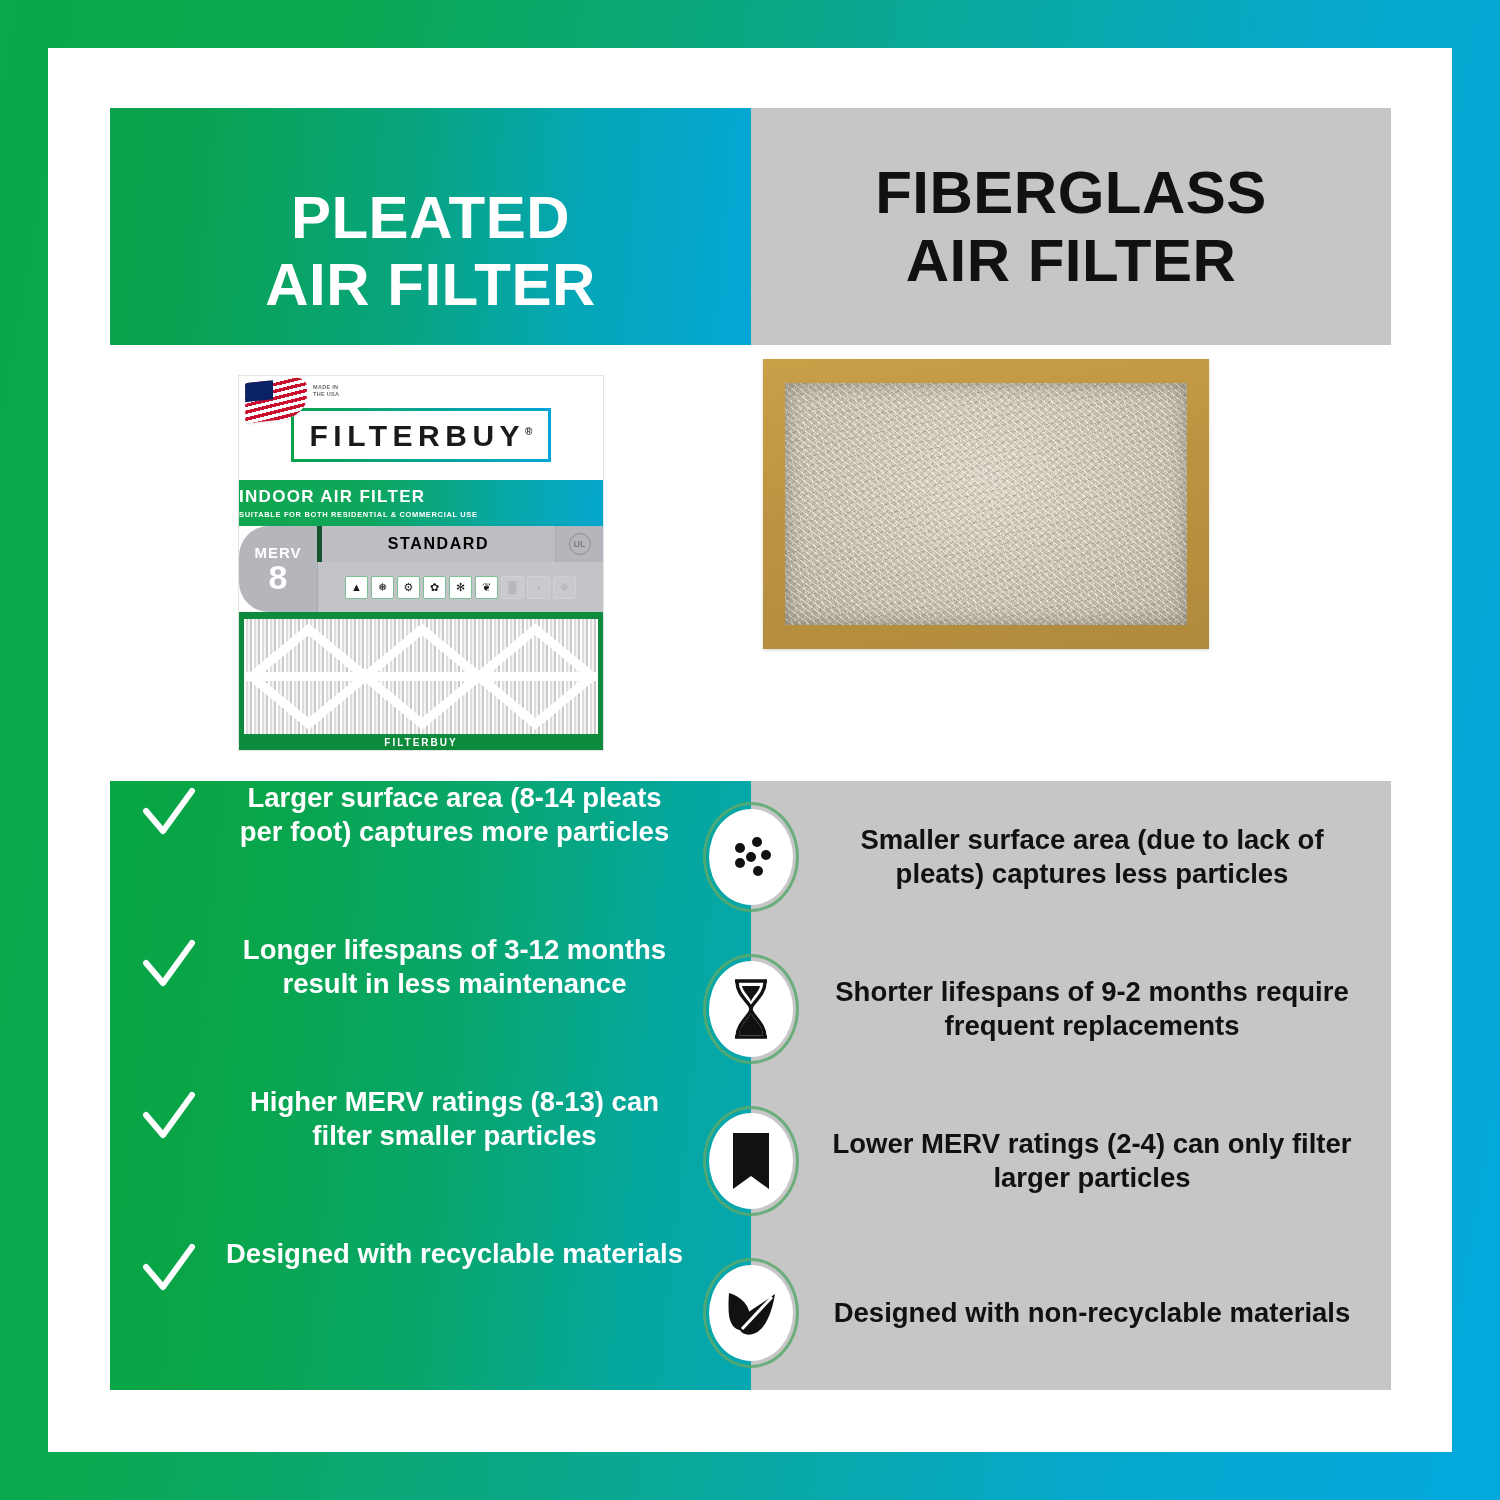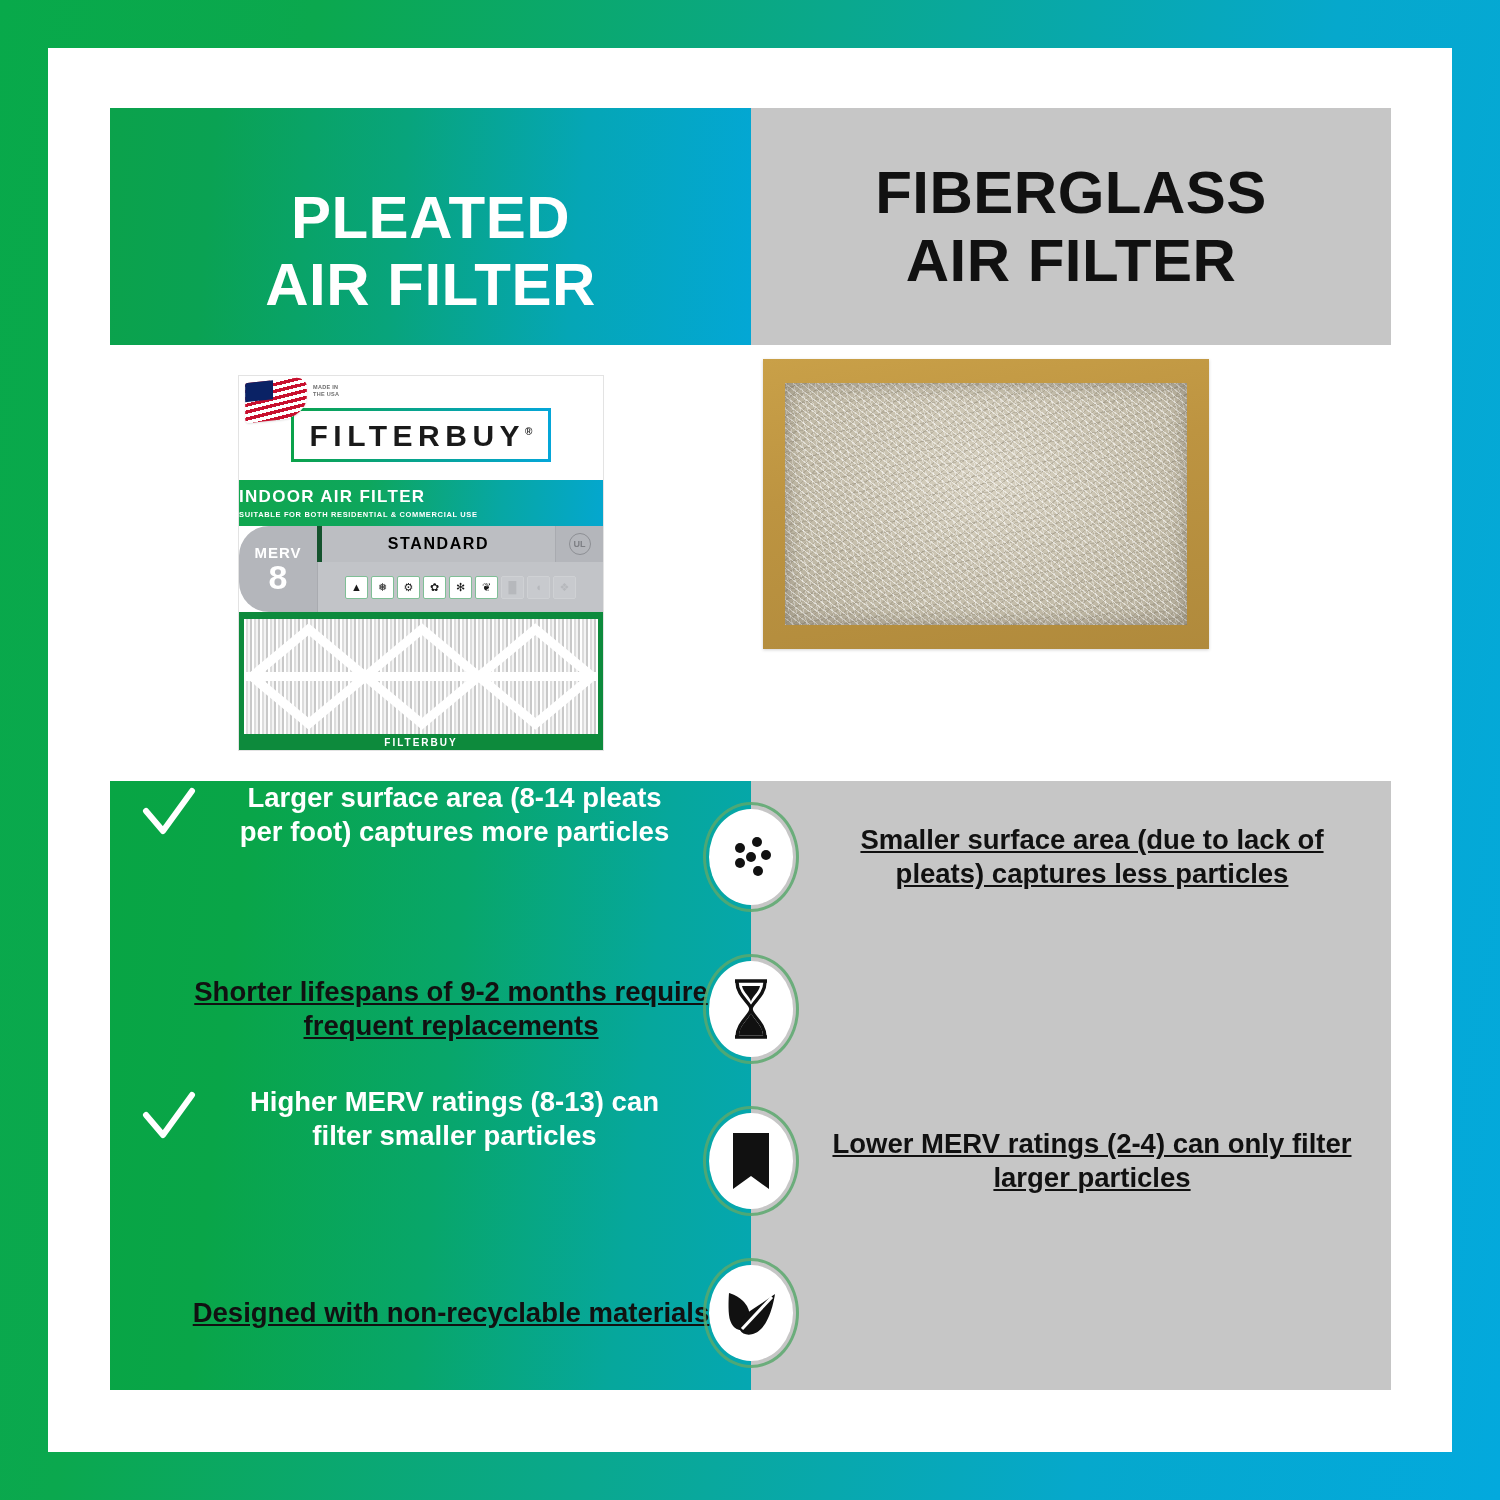--- a/index.html
+++ b/index.html
@@ -238,21 +238,21 @@
     flex: 1;
     font-size: 27.5px; font-weight: 700; line-height: 1.22;
     text-align: center;
   }
   .cell-left .cell-text { color: #ffffff; }
   .cell-right {
     width: 640px; height: 152px;
     display: flex; align-items: center;
     padding: 0 28px 0 70px;
   }
-  .cell-right .cell-text { color: #111111; text-decoration: underline; }
+  .cell-right .cell-text { color: #111111; }
   .row-icon {
     position: absolute; left: 641px; top: 50%;
     transform: translate(-50%, -50%);
     width: 96px; height: 110px;
     display: flex; align-items: center; justify-content: center;
     z-index: 4;
   }
   .row-icon .ring {
     position: absolute; inset: 0;
     border-radius: 50%;
@@ -380,20 +380,26 @@
               <circle cx="31" cy="31" r="5"></circle>
               <circle cx="46" cy="29" r="5"></circle>
               <circle cx="20" cy="37" r="5"></circle>
               <circle cx="38" cy="45" r="5"></circle>
             </g>
           </svg>
         </div>
       </div>
 
       <div class="row" style="top:152px">
+        <div class="cell-left">
+          <svg class="check" viewBox="0 0 62 62">
+            <path d="M8 30 L25 50 L54 10" fill="none" stroke="#ffffff" stroke-width="6" stroke-linecap="round" stroke-linejoin="round"></path>
+          </svg>
+          <div class="cell-text">Longer lifespans of 3-12 months result in less maintenance</div>
+        </div>
         <div class="cell-right">
           <div class="cell-text">Shorter lifespans of 9-2 months require frequent replacements</div>
         </div>
         <div class="row-icon">
           <div class="ring"></div>
           <div class="disc"></div>
           <svg width="58" height="66" viewBox="0 0 58 66">
             <g stroke="#111111" stroke-width="3.4" fill="none" stroke-linejoin="round">
               <path d="M13 5 H45 M13 61 H45"></path>
               <path d="M15 6 C15 20 29 27 29 33 C29 39 15 47 15 61"></path>
@@ -418,20 +424,26 @@
         <div class="row-icon">
           <div class="ring"></div>
           <div class="disc"></div>
           <svg width="48" height="62" viewBox="0 0 48 62">
             <path d="M6 3 H42 V59 L24 46 L6 59 Z" fill="#111111"></path>
           </svg>
         </div>
       </div>
 
       <div class="row" style="top:456px">
+        <div class="cell-left">
+          <svg class="check" viewBox="0 0 62 62">
+            <path d="M8 30 L25 50 L54 10" fill="none" stroke="#ffffff" stroke-width="6" stroke-linecap="round" stroke-linejoin="round"></path>
+          </svg>
+          <div class="cell-text">Designed with recyclable materials</div>
+        </div>
         <div class="cell-right">
           <div class="cell-text">Designed with non-recyclable materials</div>
         </div>
         <div class="row-icon">
           <div class="ring"></div>
           <div class="disc"></div>
           <svg width="62" height="58" viewBox="0 0 62 58">
             <path d="M9 9 C9 9 21 12 27 22 C32 31 30 42 25 45 C18 49 10 42 9 31 C8 21 9 9 9 9 Z" fill="#111111"></path>
             <path d="M55 10 C55 10 52 33 42 44 C34 53 23 52 20 46 C17 40 23 31 33 25 C44 18 55 10 55 10 Z" fill="#111111"></path>
             <path d="M52 13 L22 45" stroke="#ffffff" stroke-width="3" fill="none"></path>

